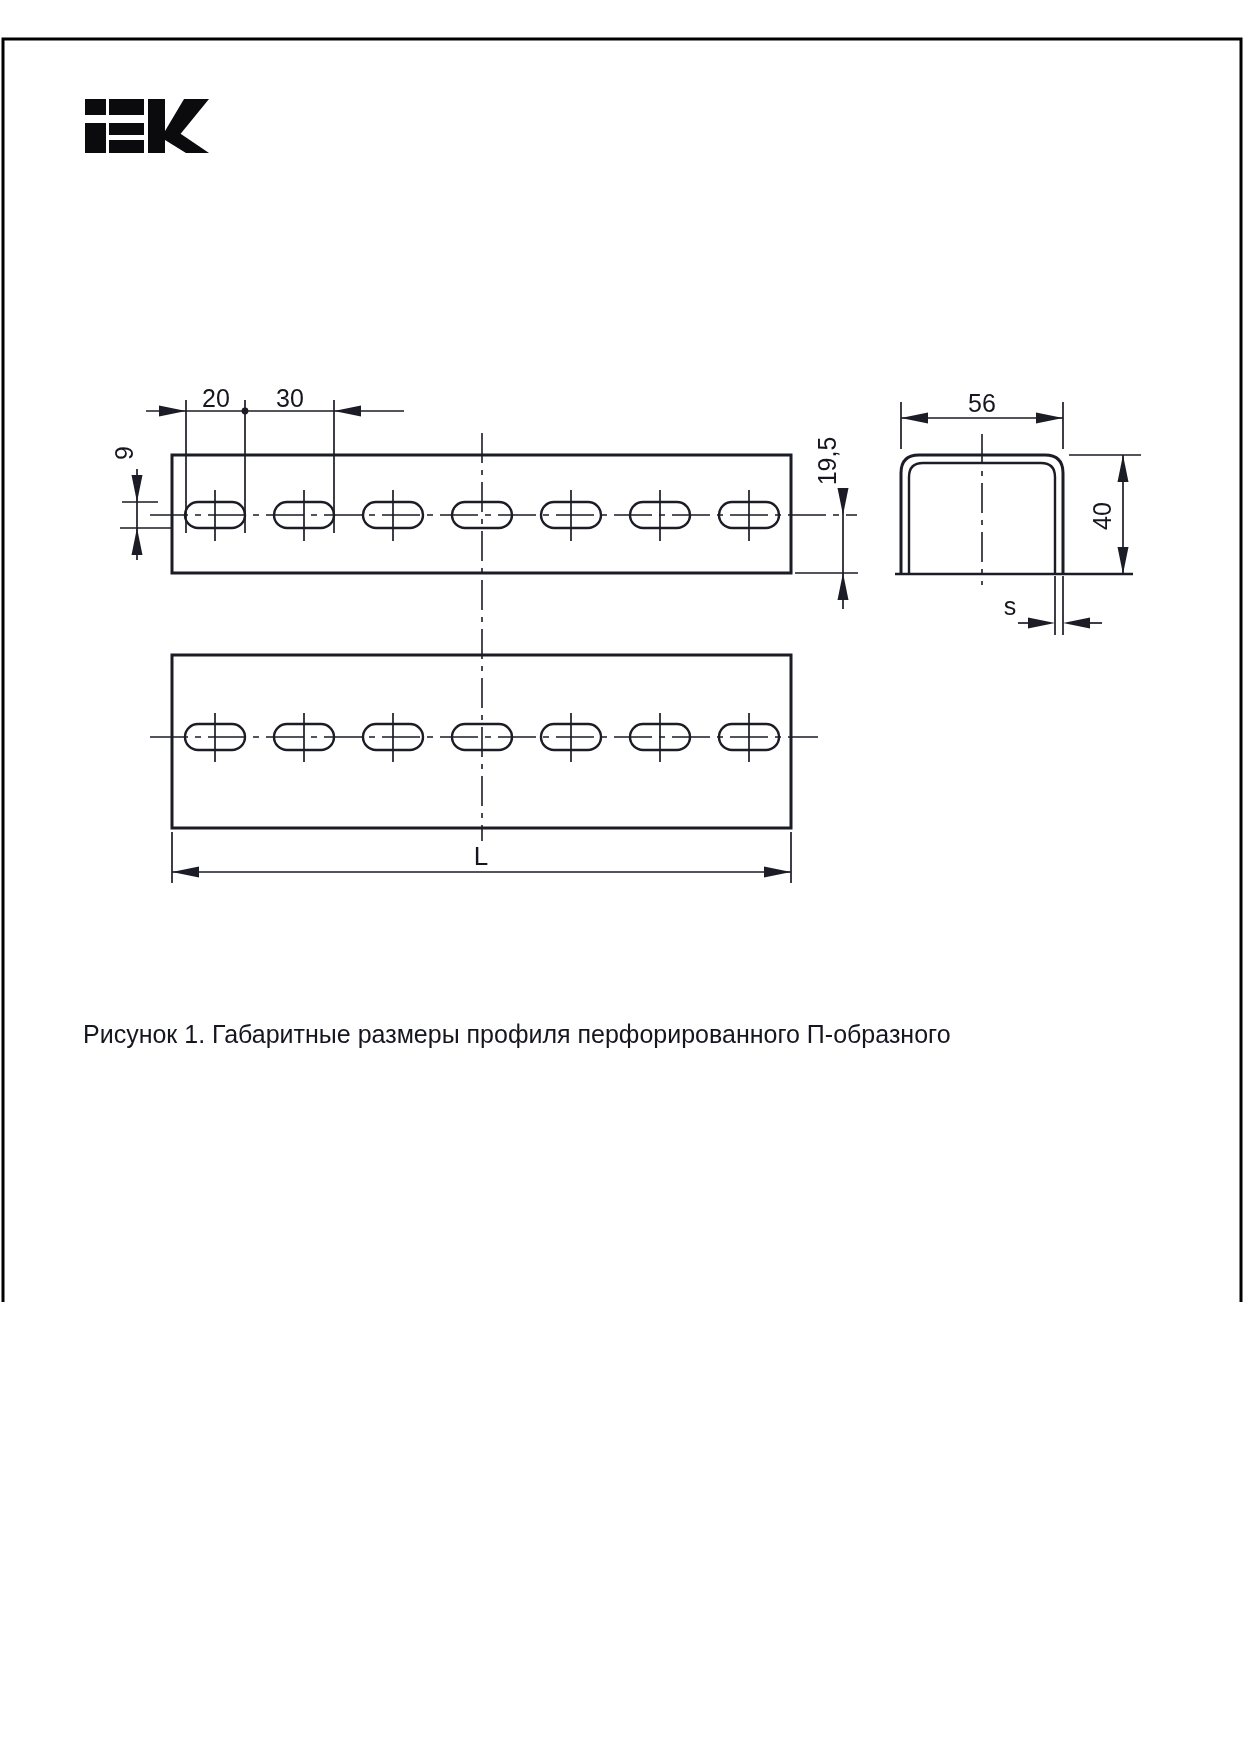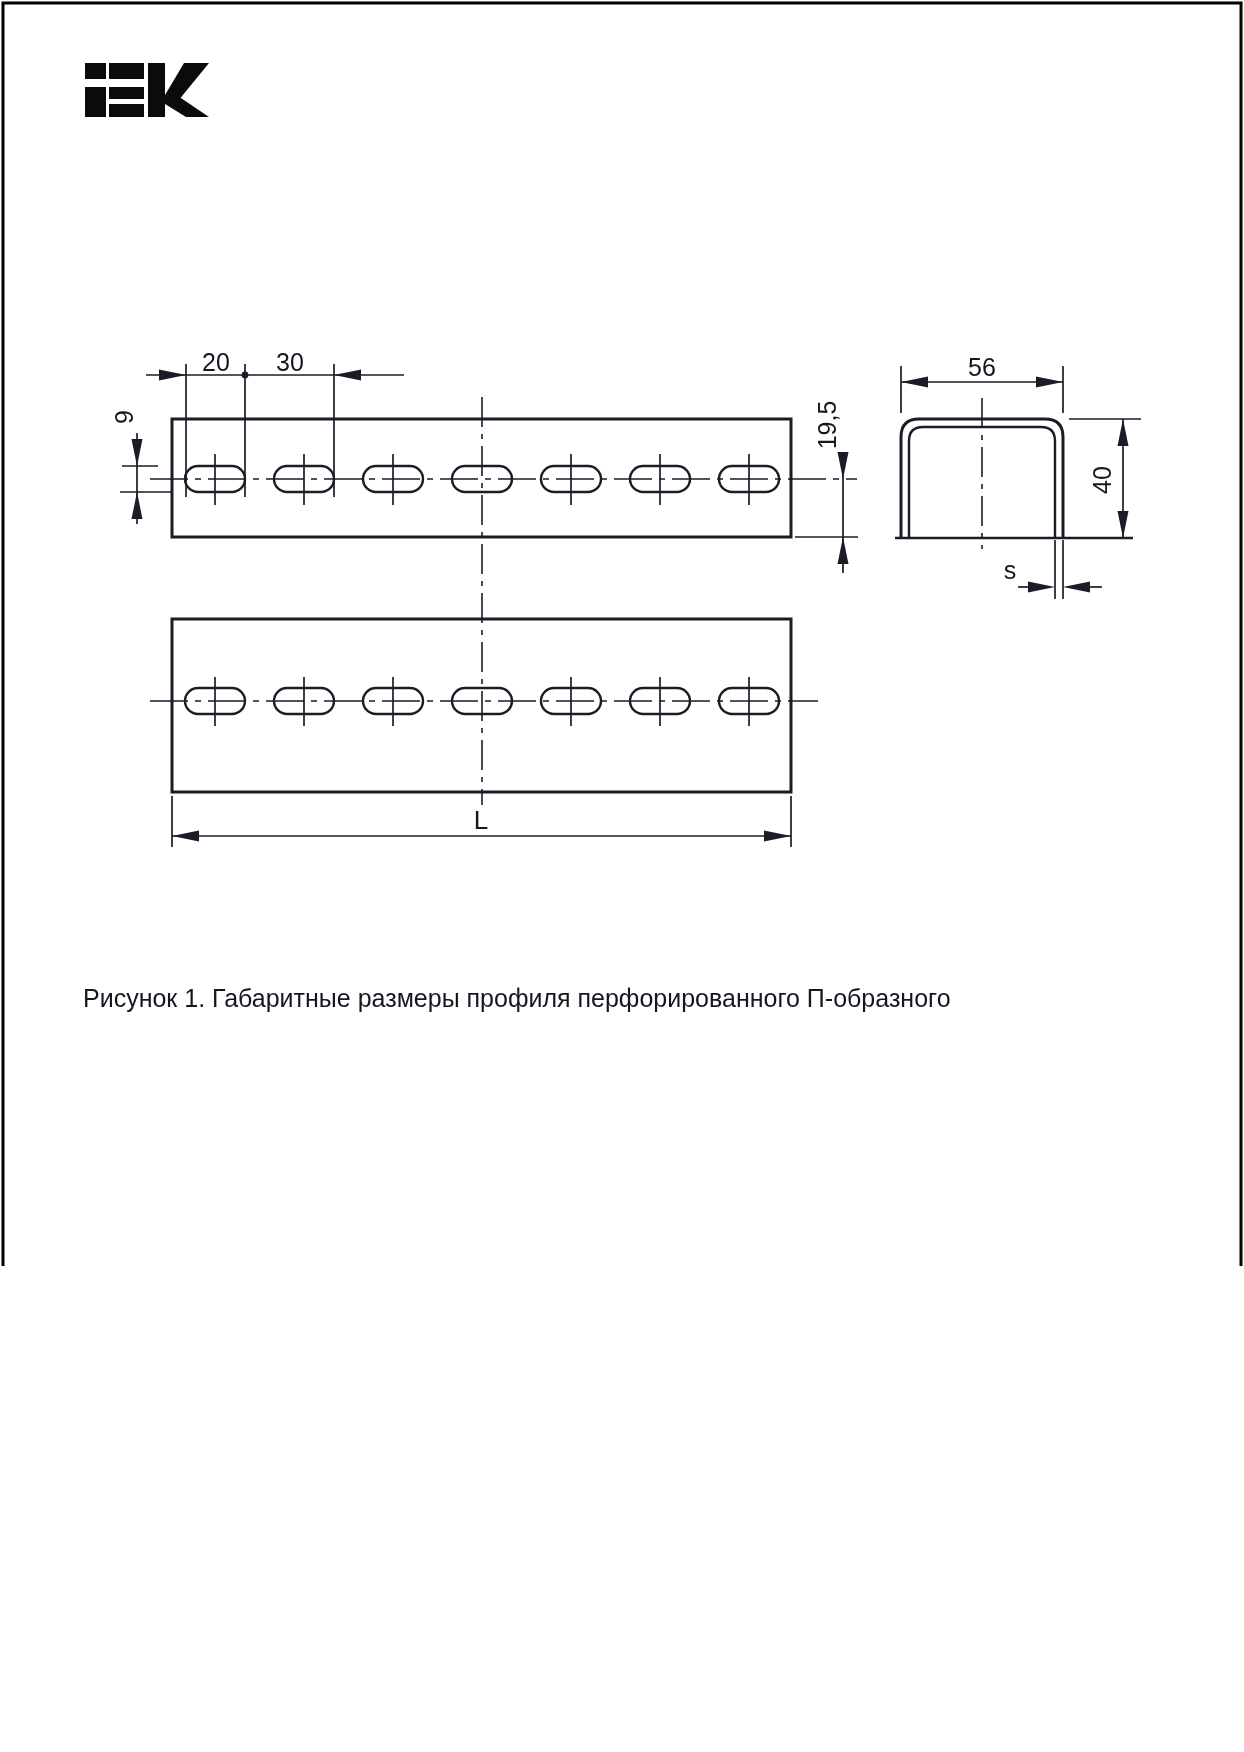--- a/index.html
+++ b/index.html
@@ -6,20 +6,21 @@
     margin: 0;
     padding: 0;
     background: #ffffff;
   }
   .page {
     position: relative;
     width: 1244px;
     height: 1266px;
     background: #ffffff;
     font-family: "Liberation Sans", "DejaVu Sans", sans-serif;
+    margin-top: 36px;
   }
   svg { display: block; }
   .contour   { stroke: #1b1c26; stroke-width: 3;   fill: none; }
   .contour2  { stroke: #1b1c26; stroke-width: 2.4; fill: none; }
   .thin      { stroke: #1b1c26; stroke-width: 1.7; fill: none; }
   .centerline{ stroke: #1b1c26; stroke-width: 1.6; fill: none;
                stroke-dasharray: 38 7 6 7; }
   .axisline  { stroke: #1b1c26; stroke-width: 1.6; fill: none;
                stroke-dasharray: 30 7 5 7; }
   .arrow     { fill: #1b1c26; stroke: none; }

